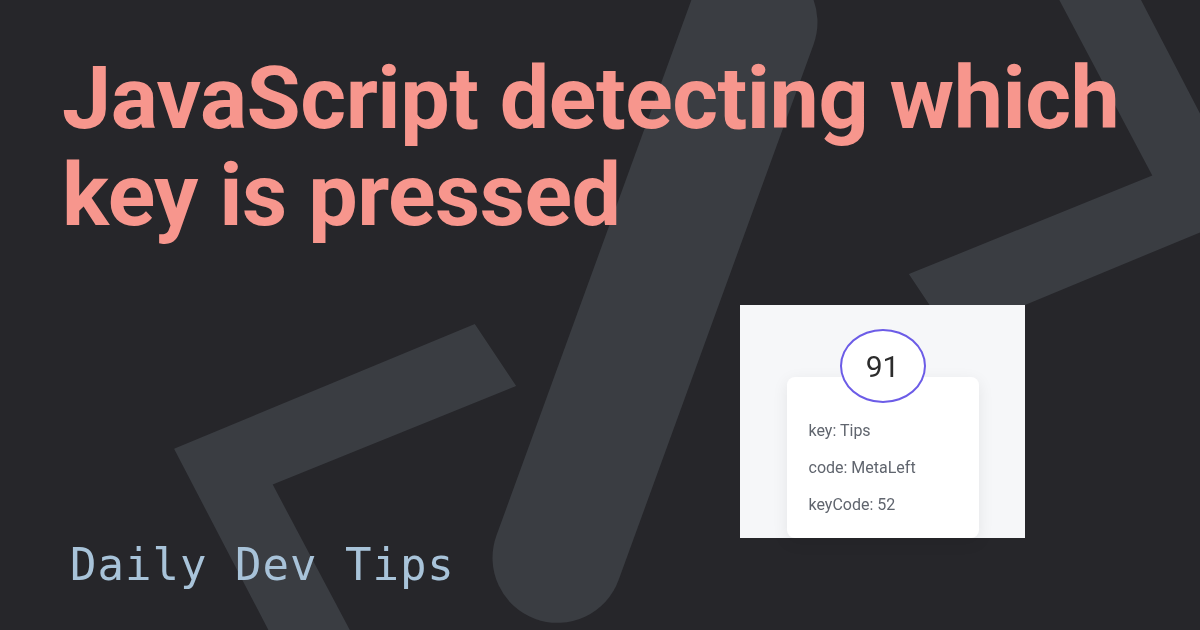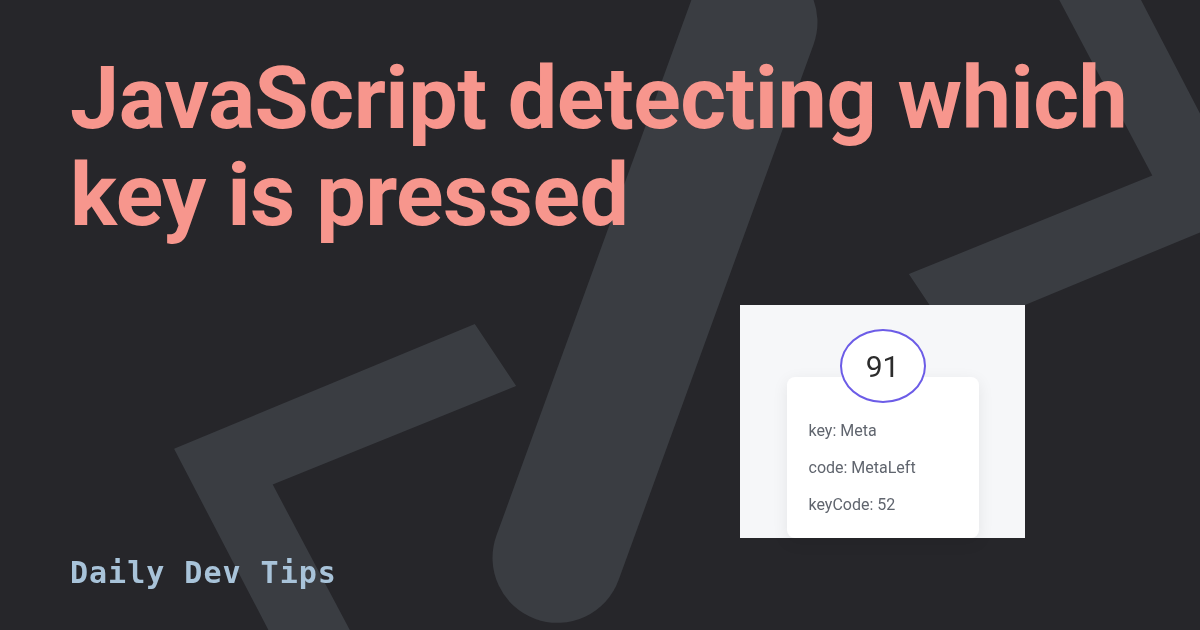--- a/index.html
+++ b/index.html
@@ -54,37 +54,37 @@
       right: -60px;
       top: -60px;
       transform: rotate(20deg);
       clip-path: polygon(20% 0%, 100% 50%, 20% 100%, 0% 90%, 65% 50%, 0% 10%);
       border-radius: 20px;
     }
     
     .title {
       position: absolute;
       top: 50px;
-      left: 70px;
+      left: 62px;
       right: 70px;
       color: #f7968d;
       font-size: 88px;
       font-weight: 700;
       line-height: 1.1;
       letter-spacing: -0.5px;
     }
     
     .brand {
       position: absolute;
       bottom: 40px;
       left: 70px;
       color: #a8c3d9;
       font-family: "SFMono-Regular", Menlo, Consolas, monospace;
-      font-size: 30px;
-      font-weight: 700;
+      font-size: 44px;
+      font-weight: 400;
       letter-spacing: 1px;
     }
     
     .demo-panel {
       position: absolute;
       right: 175px;
       top: 305px;
       width: 285px;
       height: 233px;
       background: #f6f7f9;
@@ -142,17 +142,17 @@
 
 <h1 class="title">JavaScript detecting which key is pressed</h1>
 
 <div class="brand">Daily Dev Tips</div>
 
 <div class="demo-panel">
   <div class="keycode-circle">
     <span class="keycode-number">91</span>
   </div>
   <div class="info-card">
-    <div class="info-row">key: Meta</div>
+    <div class="info-row">key: Tips</div>
     <div class="info-row">code: MetaLeft</div>
     <div class="info-row">keyCode: 52</div>
   </div>
 </div>
 
 </body></html>

